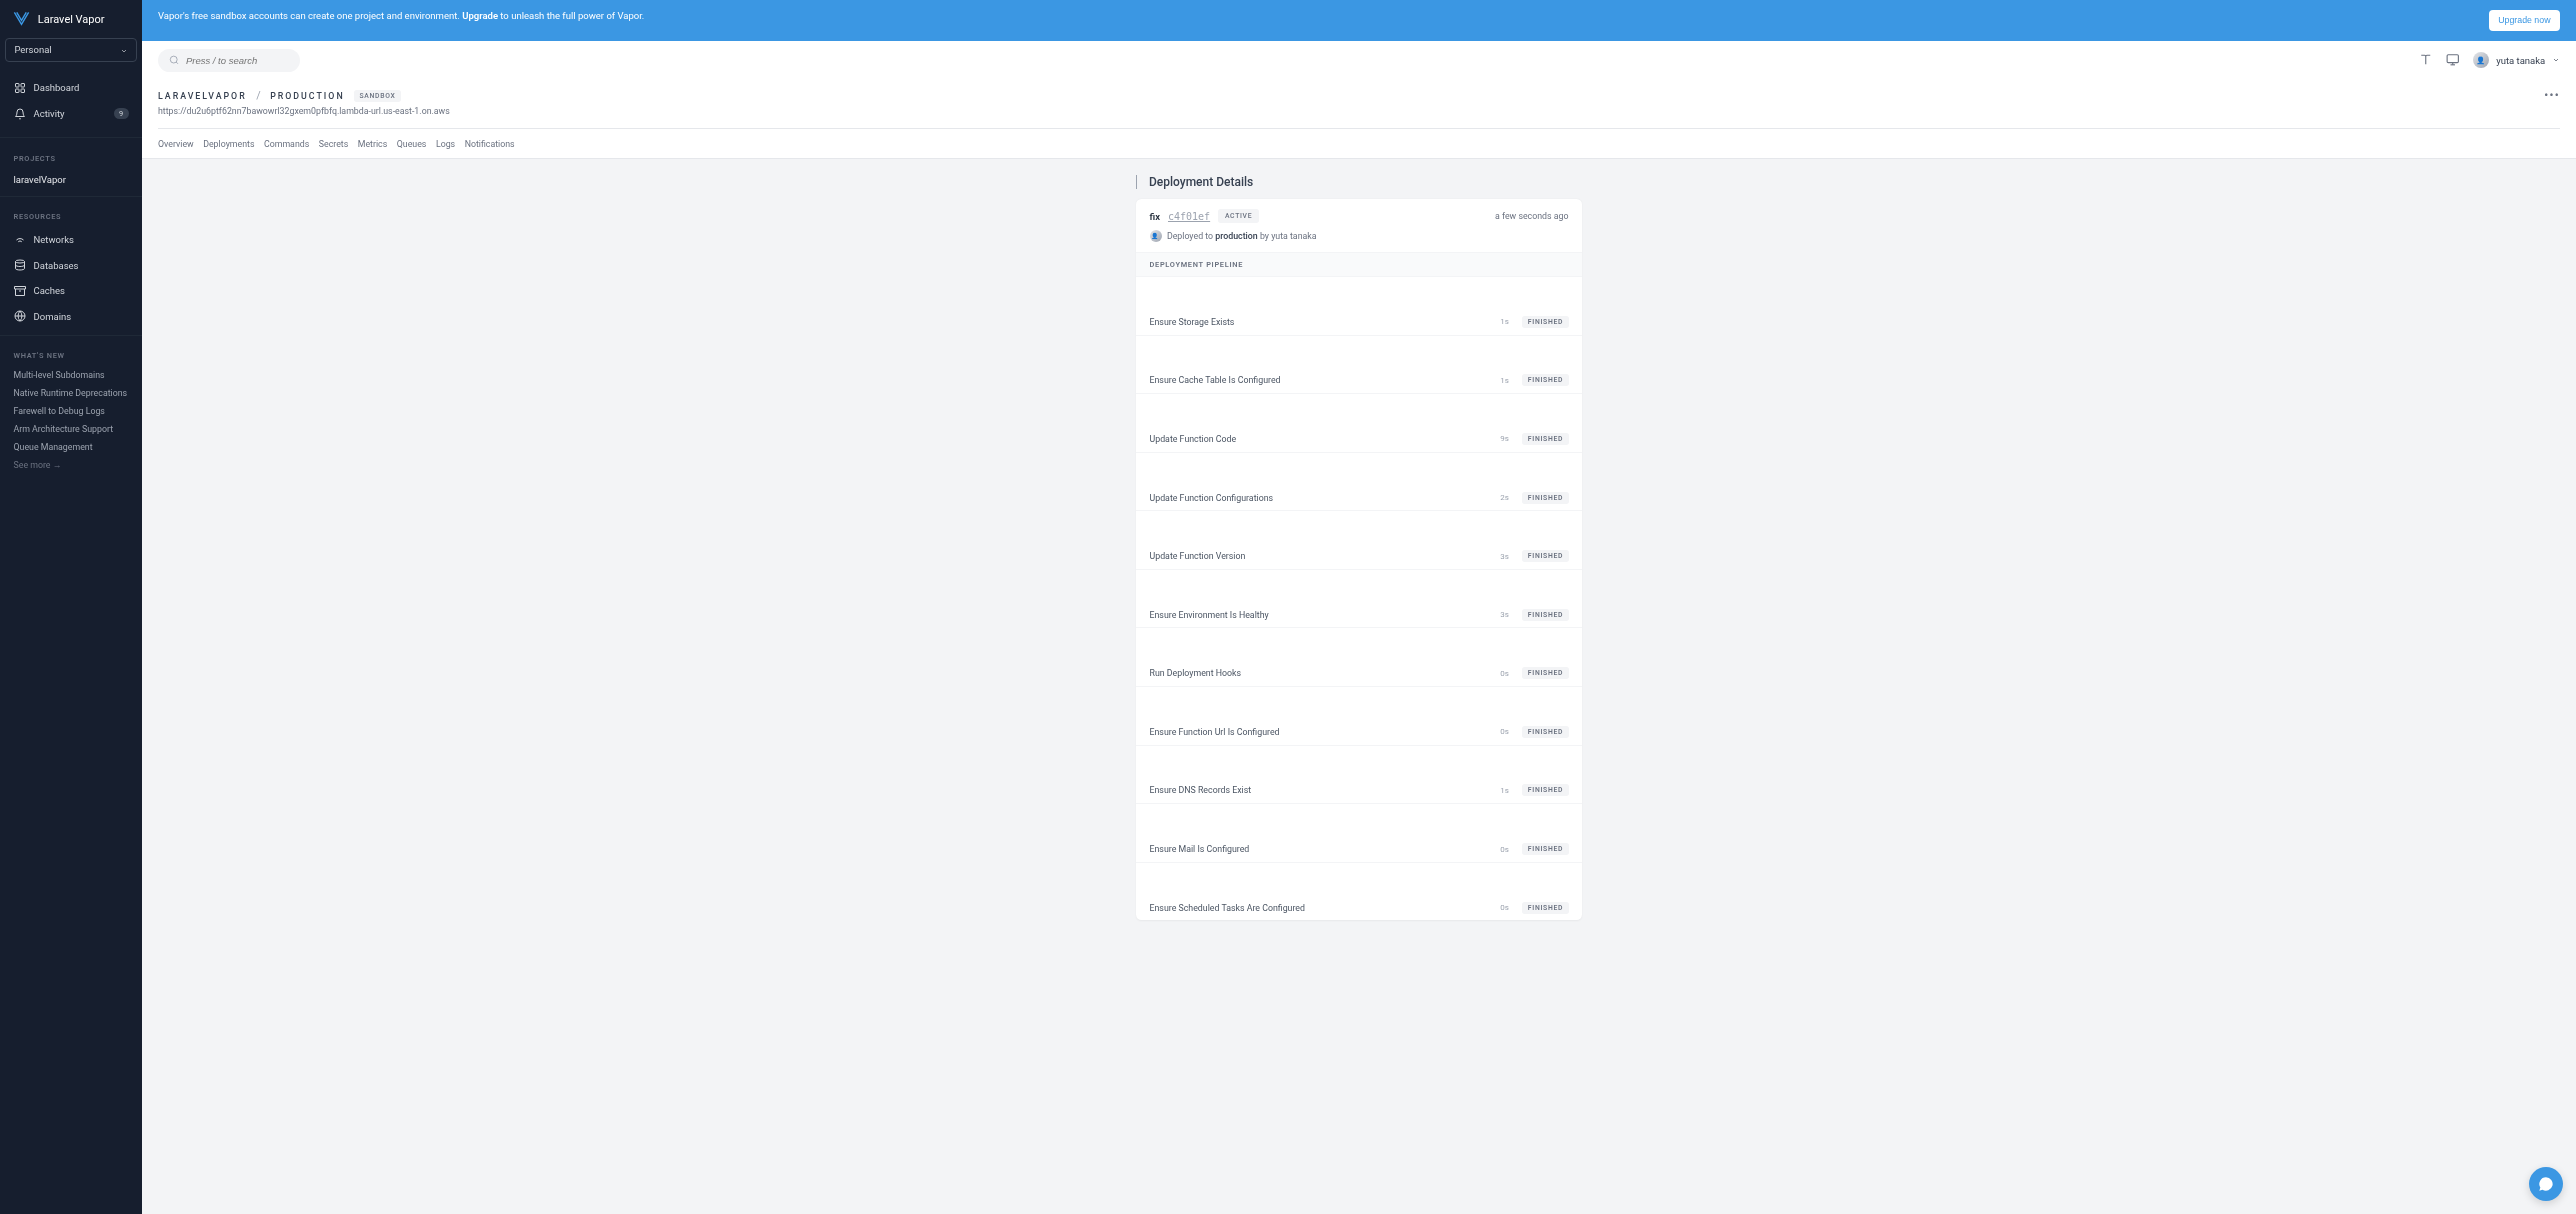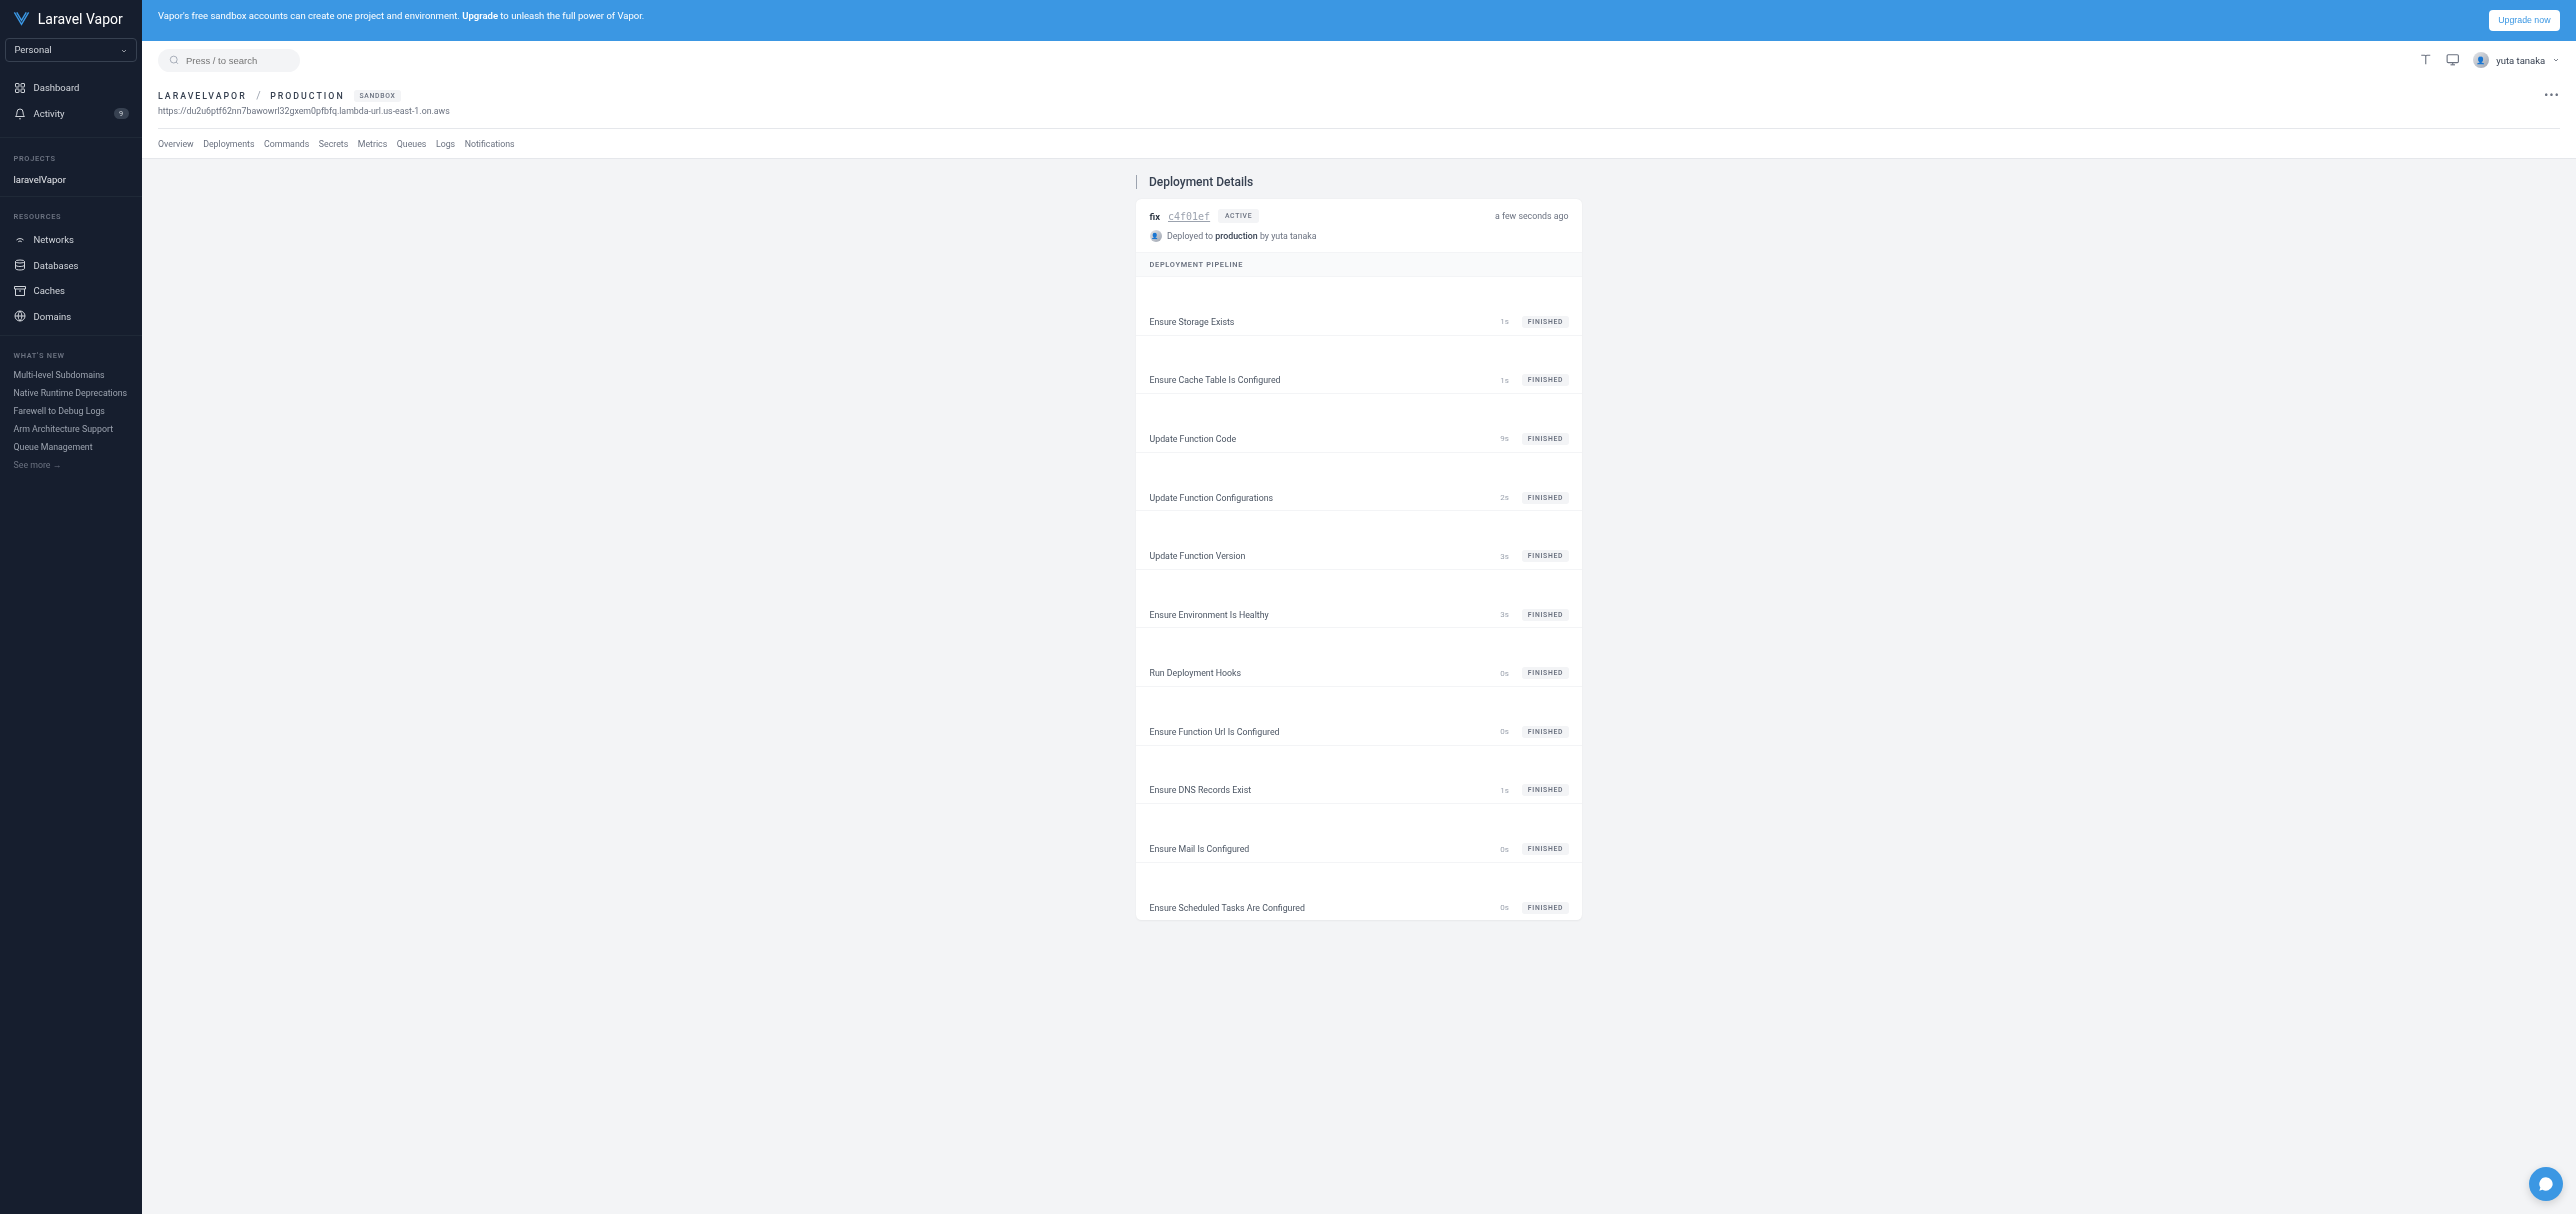--- a/index.html
+++ b/index.html
@@ -1,42 +1,42 @@
 <!DOCTYPE html>
 <html style="font-size:10.8px"><head>
 <meta charset="utf-8">
 <style>
 * { margin: 0; padding: 0; box-sizing: border-box; }
 body { font-family: -apple-system, BlinkMacSystemFont, "Segoe UI", Roboto, sans-serif; background: #f3f4f6; color: #1f2937; }
 .app { display: flex; height: 100vh; }
 
 
 .sidebar { width: 142px; background: #161e2e; color: #d1d5db; display: flex; flex-direction: column; flex-shrink: 0; }
-.brand { display: flex; align-items: center; gap: 6.8px; padding: 9.5px 12px; color: #fff; font-size: 14px; }
+.brand { display: flex; align-items: center; gap: 6.8px; padding: 9.5px 12px; color: #fff; font-size: 11px; }
 .brand svg { width: 19px; height: 19px; }
 .team-select { margin: 0 5.4px 8px; padding: 5.4px 8px; border: 0.7px solid #374151; border-radius: 4px; display: flex; align-items: flex-end; justify-content: space-between; color: #d1d5db; font-size: 9.5px; cursor: pointer; }
 .nav-section { padding: 5.4px 0; }
 .nav-item { display: flex; align-items: center; gap: 8px; padding: 6.8px 13.5px; font-size: 9.5px; color: #d1d5db; cursor: pointer; }
 .nav-item .icon { width: 12px; height: 12px; flex-shrink: 0; }
 .badge { background: #374151; color: #d1d5db; font-size: 7.4px; border-radius: 675px; padding: 1.4px 5.4px; margin-left: auto; }
 .section-label { padding: 10.8px 13.5px 5.4px; font-size: 7.4px; font-weight: 600; letter-spacing: 0.7px; color: #6b7280; }
 .project-item { padding: 5.4px 13.5px; font-size: 9.5px; color: #e5e7eb; cursor: pointer; }
 .divider { height: 0.7px; background: #1f2937; margin: 5.4px 0; }
 .news-item { padding: 4px 13.5px; font-size: 8.8px; color: #9ca3af; cursor: pointer; }
 .see-more { padding: 4px 13.5px; font-size: 8.8px; color: #6b7280; cursor: pointer; }
 
 
 .main { flex: 1; display: flex; flex-direction: column; overflow: hidden; }
 .banner { background: #3b97e3; color: #fff; padding: 10px 16px; display: flex; align-items: flex-start; justify-content: space-between; font-size: 9.5px; }
 .banner b { font-weight: 600; }
 .upgrade-btn { background: #fff; color: #3b97e3; border: none; padding: 5.4px 9.5px; border-radius: 4px; font-size: 8.8px; font-weight: 500; cursor: pointer; }
 
 .topbar { background: #fff; padding: 8px 16px; display: flex; align-items: center; gap: 8px; }
 .search { display: flex; align-items: center; gap: 6.8px; background: #f3f4f6; border-radius: 675px; padding: 5.4px 10.8px; width: 142px; }
-.search input { border: none; background: transparent; outline: none; font-size: 9.5px; width: 100%; color: #6b7280; }
+.search input { border: none; background: transparent; outline: none; font-size: 9.5px; width: 100%; color: #6b7280; font-style: italic; }
 .search svg { width: 12px; height: 12px; color: #9ca3af; }
 .topbar-right { margin-left: auto; display: flex; align-items: center; gap: 13.5px; }
 .topbar-right .icon-btn { width: 13.5px; height: 13.5px; color: #6b7280; cursor: pointer; }
 .user { display: flex; align-items: center; gap: 6.8px; font-size: 9.5px; color: #374151; cursor: pointer; }
 .avatar-sm { width: 16px; height: 16px; border-radius: 675px; background: linear-gradient(135deg,#e5e7eb,#9ca3af); display: flex; align-items: center; justify-content: center; font-size: 7.4px; color: #4b5563; }
 
 .header { background: #fff; padding: 9.5px 16px 0; border-bottom: 0.7px solid #e5e7eb; }
 .breadcrumb { display: flex; align-items: center; gap: 9.5px; margin-bottom: 4px; }
 .crumb { font-size: 8.8px; font-weight: 500; letter-spacing: 2px; color: #374151; text-transform: uppercase; }
 .crumb-sep { color: #9ca3af; }

